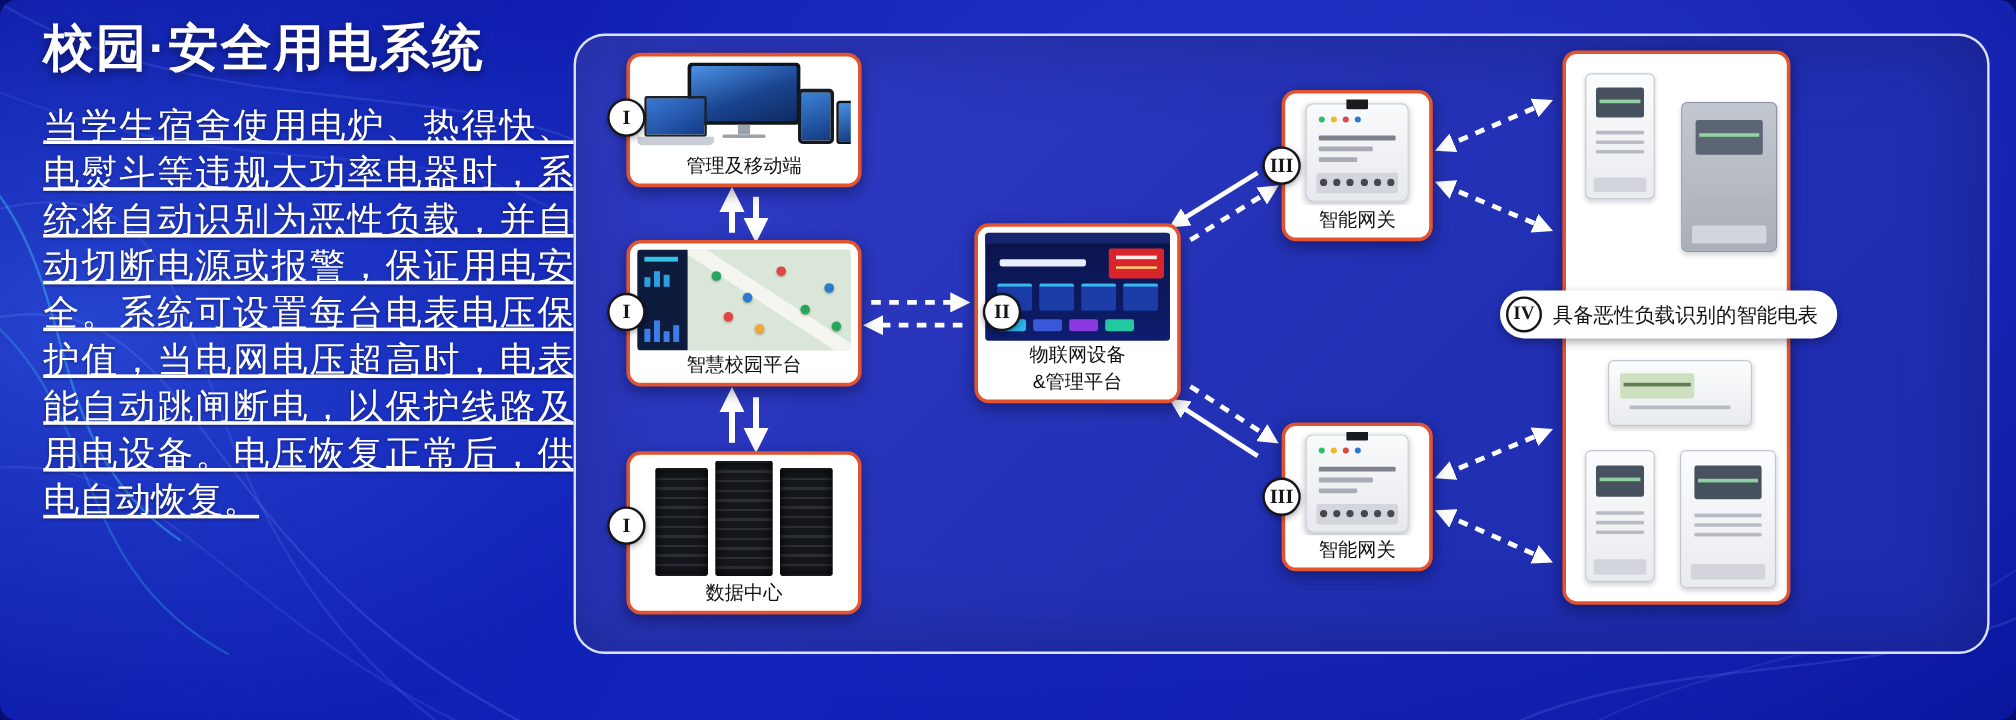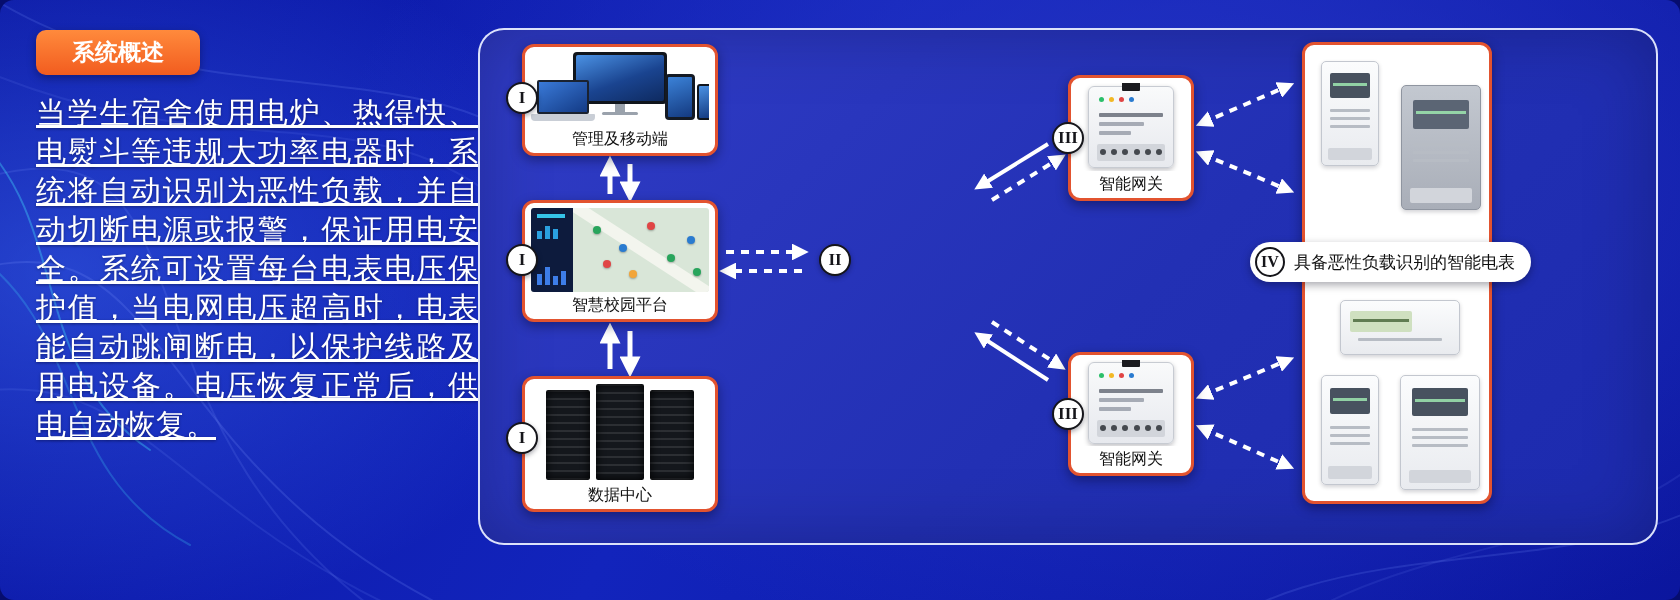--- a/index.html
+++ b/index.html
@@ -190,21 +190,21 @@
       <path d="M-60,-40 C150,140 430,30 560,170" stroke="#7b96ff" stroke-opacity="0.18" stroke-width="2"></path>
       <path d="M-40,60 C220,180 380,80 520,220" stroke="#7b96ff" stroke-opacity="0.12" stroke-width="2"></path>
       <path d="M-20,140 C70,230 30,370 150,450" stroke="#45e6ff" stroke-opacity="0.35" stroke-width="2"></path>
       <path d="M-30,250 C90,330 50,470 190,545" stroke="#45e6ff" stroke-opacity="0.22" stroke-width="2"></path>
       <path d="M1150,680 C1320,500 1580,610 1760,470" stroke="#7b96ff" stroke-opacity="0.18" stroke-width="2"></path>
       <path d="M1240,660 C1400,520 1620,570 1740,420" stroke="#7b96ff" stroke-opacity="0.12" stroke-width="2"></path>
     </g>
   </svg>
 
   <div class="left">
-    <div class="badge">系统概述</div>
+    <h1 class="title">校园·安全用电系统</h1>
     <p class="desc">当学生宿舍使用电炉、热得快、电熨斗等违规大功率电器时，系统将自动识别为恶性负载，并自动切断电源或报警，保证用电安全。系统可设置每台电表电压保护值，当电网电压超高时，电表能自动跳闸断电，以保护线路及用电设备。电压恢复正常后，供电自动恢复。</p>
   </div>
 
   <div class="panel">
 
     <svg class="arrows" width="1180" height="517" viewBox="0 0 1180 517">
       <defs>
         <marker id="ah" viewBox="0 0 10 10" refX="6" refY="5" markerWidth="4.2" markerHeight="4.2" orient="auto-start-reverse">
           <path d="M0,0 L10,5 L0,10 z" fill="#ffffff"></path>
         </marker>
@@ -285,20 +285,44 @@
     <div class="card card-dc">
       <div class="art rack">
         <div class="tower"></div>
         <div class="tower mid"></div>
         <div class="tower"></div>
       </div>
       <div class="card-label">数据中心</div>
     </div>
     <div class="numeral n-dc">I</div>
 
+    <div class="card card-iot">
+      <div class="art iotdash">
+        <div class="topbar"></div>
+        <div class="banner">
+            <i></i>
+            <i></i>
+          </div>
+        <div class="headline"></div>
+        <div class="tiles">
+            <span></span>
+            <span></span>
+            <span></span>
+            <span></span>
+          </div>
+        <div class="chips">
+            <span></span>
+            <span></span>
+            <span></span>
+            <span></span>
+          </div>
+      </div>
+      <div class="card-label">物联网设备</div>
+      <div class="card-label">&amp;管理平台</div>
+    </div>
     <div class="numeral n-iot">II</div>
 
     <div class="card card-gw1">
       <div class="art gwwrap">
         <div class="gw">
           <div class="port"></div>
           <div class="leds">
               <i></i>
               <i></i>
               <i></i>

